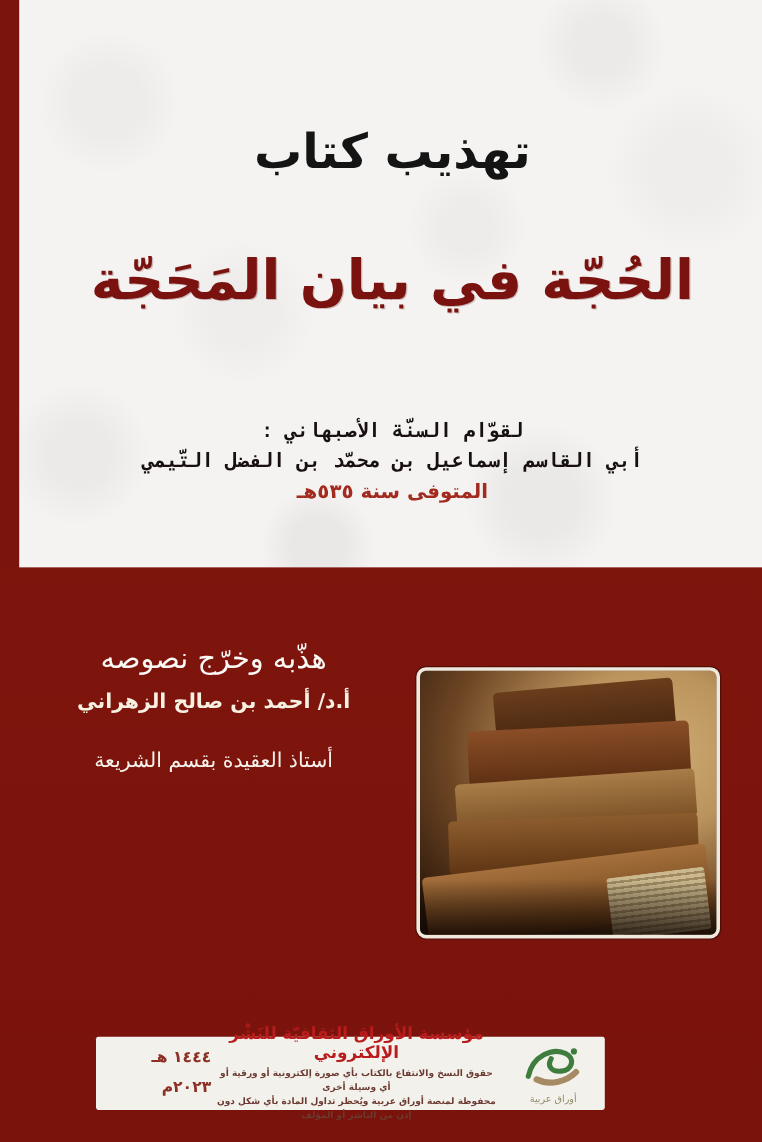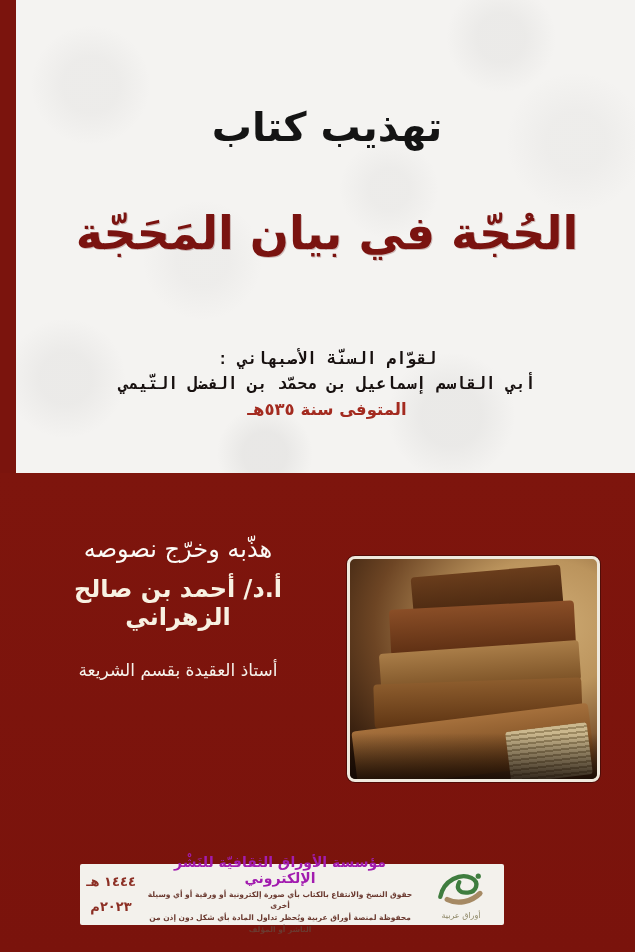--- a/index.html
+++ b/index.html
@@ -41,21 +41,21 @@
   .author-died{font-size:16.5px;color:#a32a1f;}
   
   .bottom-area{
     position:absolute;left:0;top:473px;width:635px;height:479px;
     background:linear-gradient(180deg,#7e150d 0%,#7a130c 100%);
   }
   .editor-col{
     position:absolute;left:18px;top:62px;width:320px;text-align:center;direction:rtl;
   }
   .editor-intro{font-size:24px;color:#fbfaf6;}
-  .editor-name{margin-top:12px;font-size:24px;font-weight:bold;color:#f8f1e2;}
+  .editor-name{margin-top:12px;font-size:17px;font-weight:bold;color:#f8f1e2;}
   .editor-role{margin-top:4px;font-size:17px;color:#f6f3ec;line-height:1.6;}
   .editor-role-first{margin-top:26px;}
   
   .books-frame{
     position:absolute;left:347px;top:83px;width:247px;height:220px;
     border:3px solid #efe9dd;border-radius:8px;overflow:hidden;
     background:
       radial-gradient(ellipse at 78% 30%, #cfab74 0%, #bb945d 30%, #6d4524 62%, #2a1609 92%),
       #2a1609;
     box-shadow:0 0 0 1px rgba(0,0,0,.35);
@@ -94,24 +94,24 @@
   }
   
   .footer-box{
     position:absolute;left:80px;top:391px;width:424px;height:61px;
     background:#f3f1ec;border-radius:2px;
     display:flex;direction:rtl;align-items:center;
   }
   .logo-wrap{width:86px;text-align:center;padding-top:2px;}
   .logo-caption{font-size:8px;color:#8f8868;margin-top:-2px;}
   .publisher-wrap{flex:1;text-align:center;padding:0 2px;}
-  .publisher-name{font-size:14px;font-weight:bold;color:#a21caf;}
+  .publisher-name{font-size:14px;font-weight:bold;color:#b91c1c;}
   .rights{font-size:7.5px;color:#6b3a30;line-height:1.55;margin-top:3px;font-weight:bold;}
-  .years-wrap{width:62px;text-align:center;color:#8c2f24;font-weight:bold;
-    font-size:13px;line-height:1.9;}
+  .years-wrap{width:62px;color:#8c2f24;font-weight:bold;
+    font-size:13px;line-height:1.9;margin-left:34px;}
 </style>
 </head>
 <body>
 
 <div class="cover">
 
   <div class="top-area">
     <div class="series-title">تهذيب كتاب</div>
     <div class="main-title">الحُجّة في بيان المَحَجّة</div>
     <div class="author-block">

